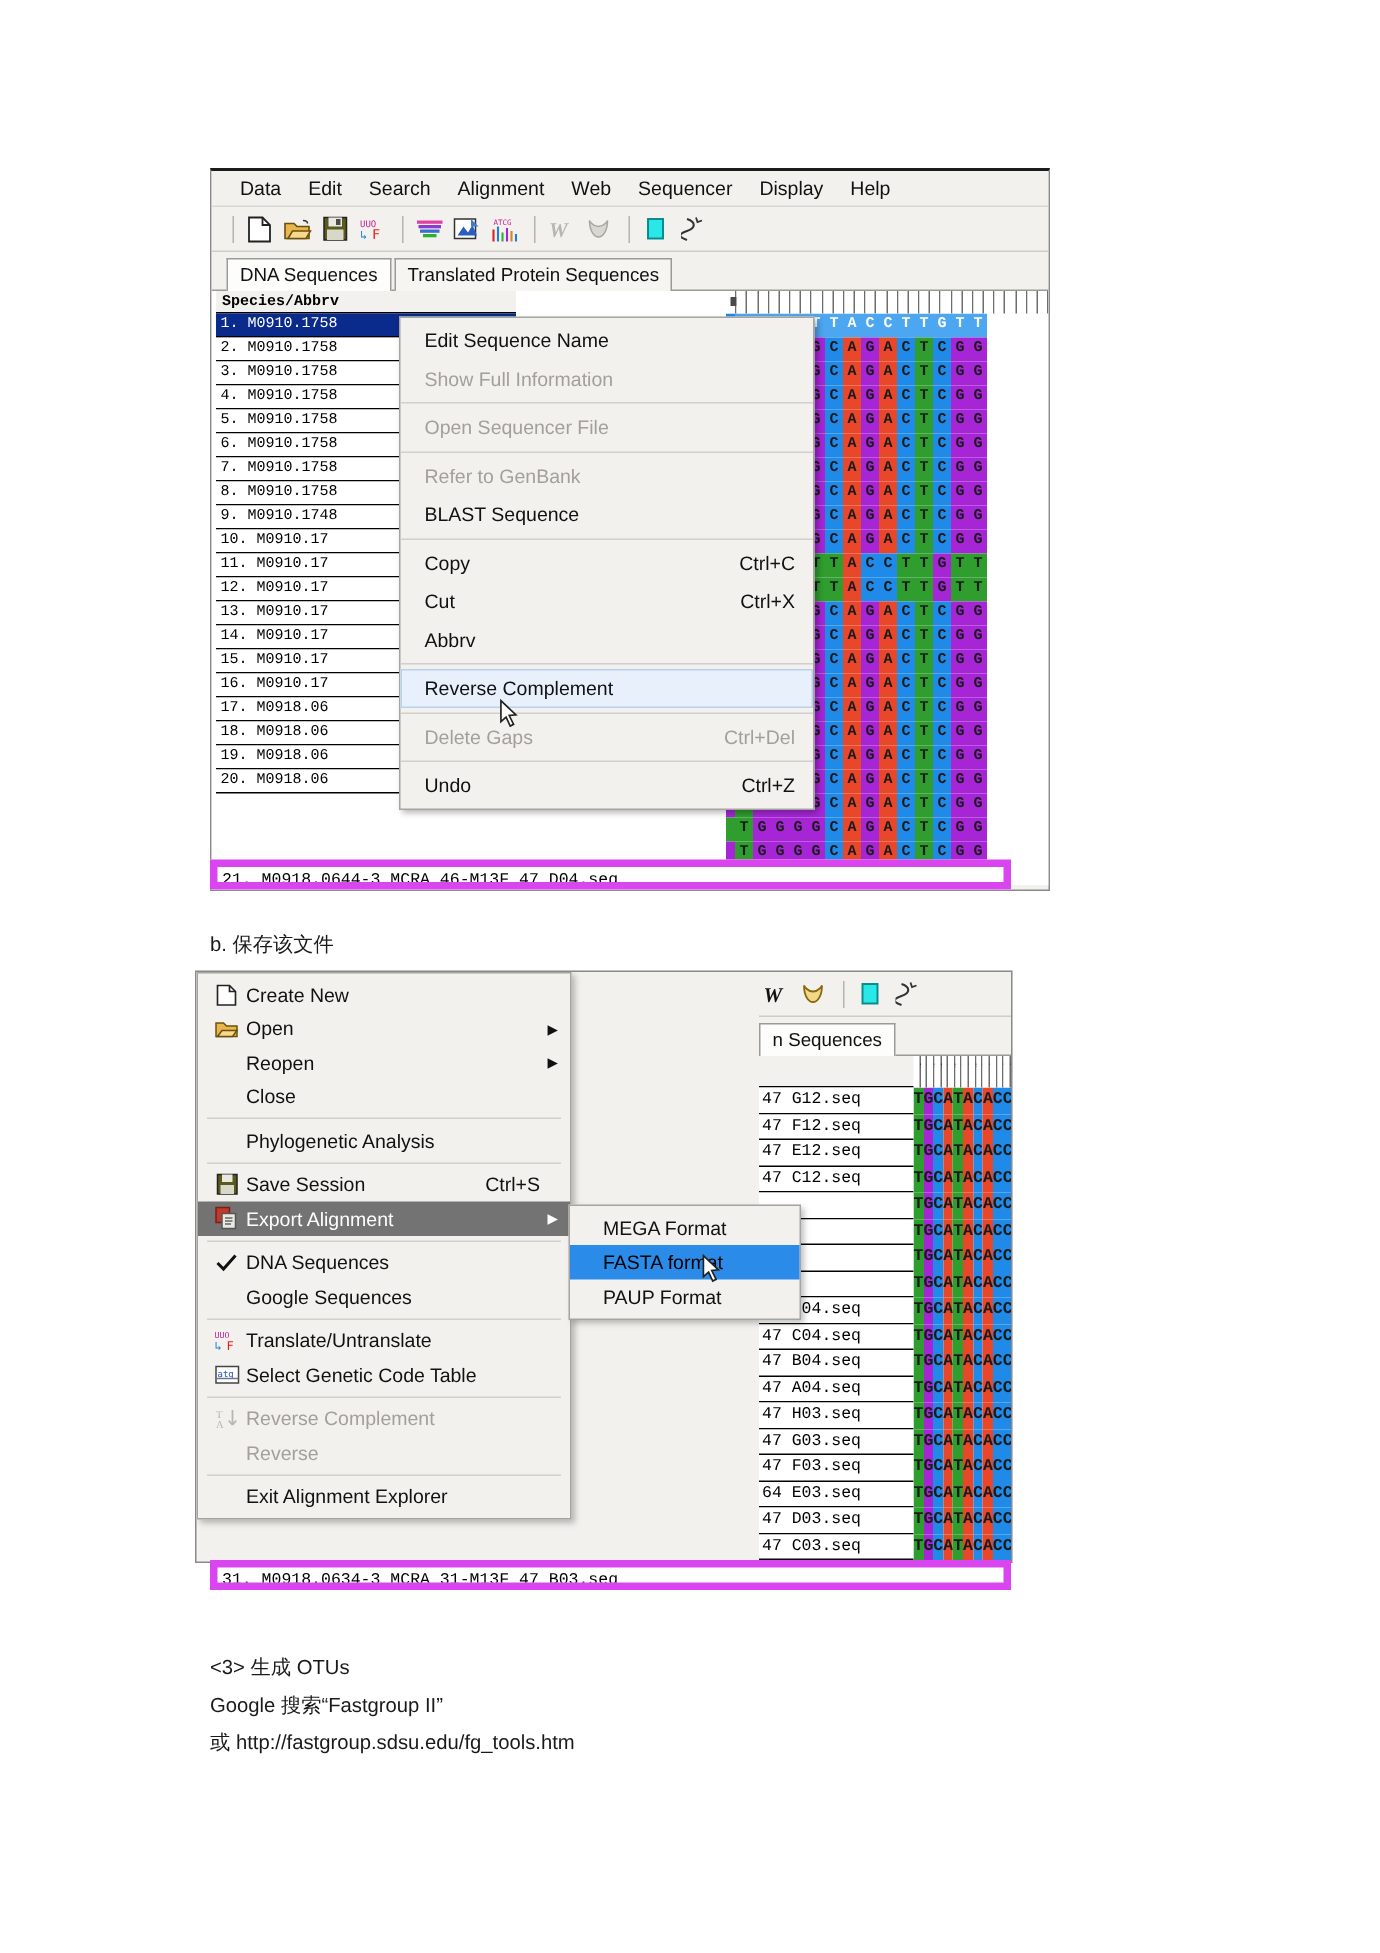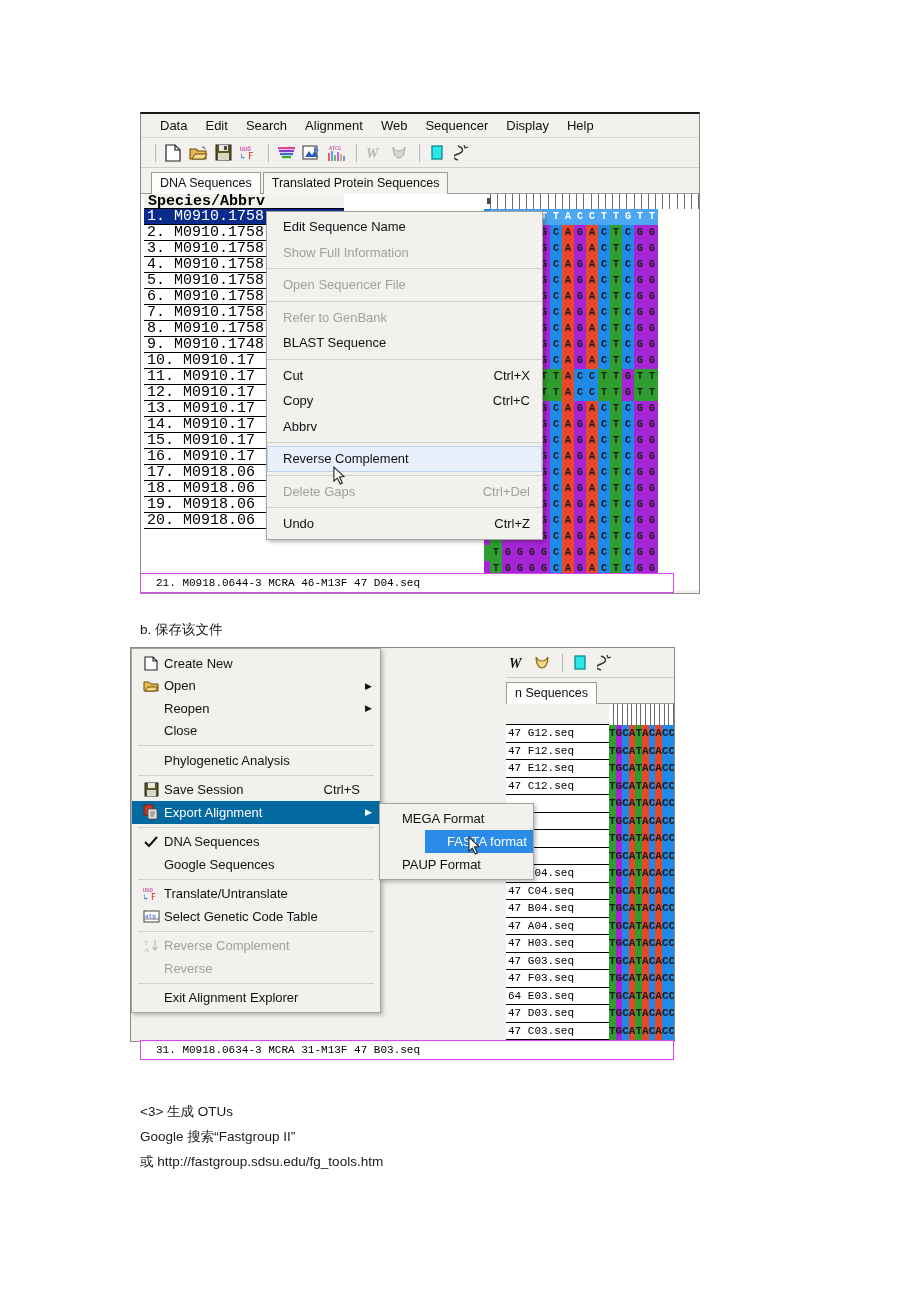--- a/index.html
+++ b/index.html
@@ -46,21 +46,21 @@
     font-size:12.5px; color:#111; padding:3px 8px 4px 8px;
     background:#f6f5f2; border:1px solid #9c9a95; border-bottom:none;
     margin-right:2px; position:relative; top:1px;
   }
   .tab.active { background:#fdfdfc; }
 
   
   .gridwrap { position:relative; height:396px; background:#ffffff; }
   .namecol {
     position:absolute; left:3px; top:0; width:200px; height:100%;
-    font-family:"Liberation Mono", monospace; font-size:15px;
+    font-family:"Liberation Mono", monospace; font-size:10px;
   }
   .namehdr {
     height:15px; line-height:15px; padding-left:4px; font-weight:bold;
     color:#000; background:#f2f1ee; letter-spacing:0px;
     border-bottom:1px solid #000;
   }
   .namerow {
     height:16px; line-height:16px; padding-left:3px; color:#000;
     border-bottom:1px solid #000; white-space:nowrap; overflow:hidden;
     background:#ffffff;
@@ -151,43 +151,43 @@
 
   .datamenu {
     position:absolute; left:0; top:0; width:250px;
     background:#f2f1ee; border:1px solid #a6a49f;
     box-shadow:2px 2px 4px rgba(0,0,0,.25);
     padding:3px 0; font-size:13px;
   }
   .datamenu .row { display:flex; align-items:center; height:22.5px;
                    padding:0 8px 0 6px; color:#111; white-space:nowrap; }
   .datamenu .row.dis { color:#a3a09b; }
-  .datamenu .row.sel { background:#0369a1; color:#ffffff; }
+  .datamenu .row.sel { background:#737373; color:#ffffff; }
   .datamenu .ic { width:26px; min-width:26px; display:flex;
                   align-items:center; justify-content:center; }
   .datamenu .lbl { flex:1; }
   .datamenu .acc { margin-left:12px; }
   .datamenu .arr { width:12px; text-align:right; font-size:9px; }
   .datamenu .sepline { height:1px; background:#d2d0cb; margin:3px 6px; }
 
   .submenu {
     position:absolute; background:#f2f1ee; border:1px solid #a6a49f;
     box-shadow:2px 2px 4px rgba(0,0,0,.25); padding:3px 0; font-size:13px;
     width:155px;
   }
   .submenu .row { height:23px; display:flex; align-items:center;
                   padding:0 10px 0 22px; color:#111; white-space:nowrap; }
-  .submenu .row.sel { background:#2b8be8; color:#ffffff;margin-left:45px; }
+  .submenu .row.sel { background:#2b8be8; color:#000000; }
 
   
   .fullrow {
     position:absolute; left:140px; width:534px; height:20px;
-    background:#ffffff; border:1px solid #d946ef;
+    background:#ffffff; border:5px solid #d946ef;
     font-family:"Liberation Mono", monospace; font-size:11px;
-    line-height:18px; padding-left:15px; color:#000; white-space:nowrap;
+    line-height:18px; padding-left:3px; color:#000; white-space:nowrap;
     overflow:hidden;
   }
 
   
   .ptext {
     position:absolute; font-family:"Liberation Sans", sans-serif;
     font-size:13.5px; color:#1a1a1a; white-space:nowrap;
   }
 </style>
 </head>
@@ -760,26 +760,26 @@
         </div>
         <div class="sepline"></div>
         <div class="row dis">
           <span class="lbl">Refer to GenBank</span>
         </div>
         <div class="row">
           <span class="lbl">BLAST Sequence</span>
         </div>
         <div class="sepline"></div>
         <div class="row">
+          <span class="lbl">Copy</span>
+          <span class="acc">Ctrl+C</span>
+        </div>
+        <div class="row">
           <span class="lbl">Cut</span>
           <span class="acc">Ctrl+X</span>
-        </div>
-        <div class="row">
-          <span class="lbl">Copy</span>
-          <span class="acc">Ctrl+C</span>
         </div>
         <div class="row">
           <span class="lbl">Abbrv</span>
         </div>
         <div class="sepline"></div>
         <div class="row hl">
           <span class="lbl">Reverse Complement</span>
         </div>
         <div class="sepline"></div>
         <div class="row dis">

